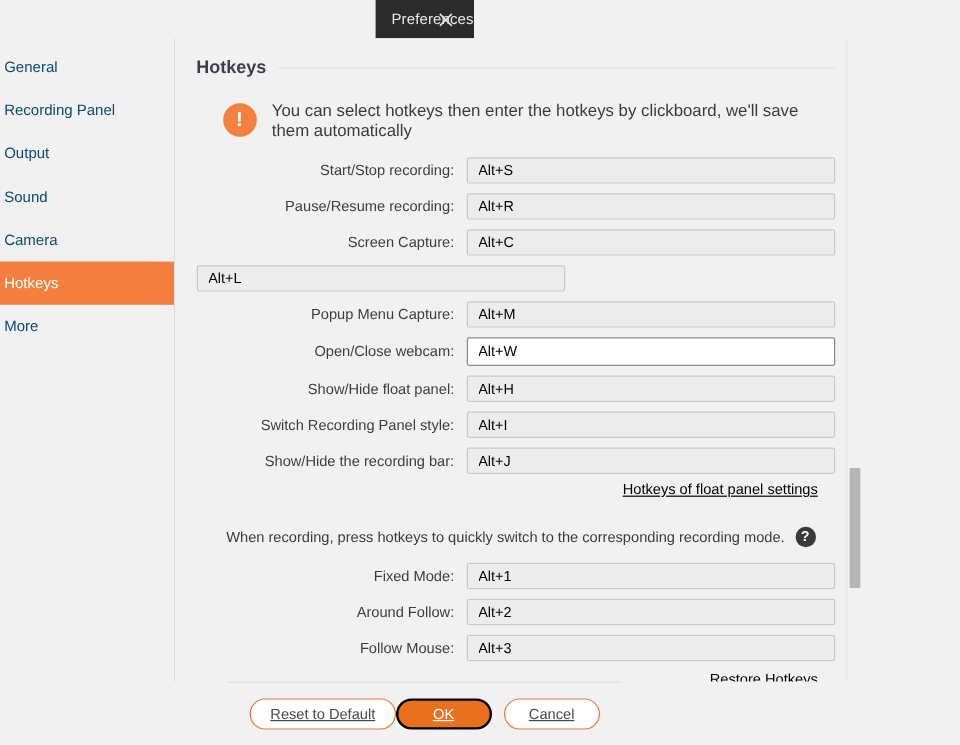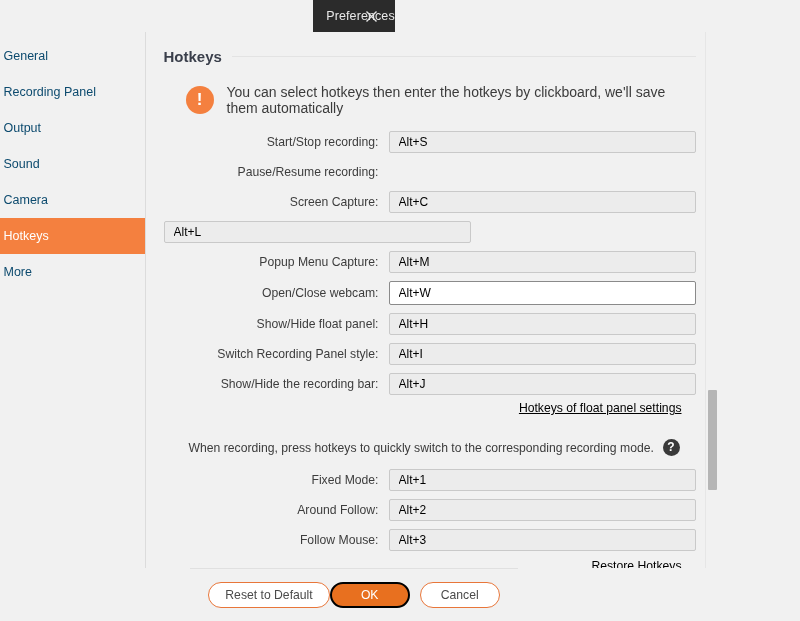--- a/index.html
+++ b/index.html
@@ -256,20 +256,21 @@
   }
   .btn {
     font-family: "Liberation Sans", sans-serif;
     font-size: 12.2px;
     border-radius: 14px;
     cursor: pointer;
     display: inline-flex;
     align-items: center;
     justify-content: center;
     user-select: none;
+    text-decoration: underline;
   }
   .btn-outline {
     height: 26px;
     padding: 0 16px;
     background: #ffffff;
     border: 1px solid #e8763a;
     color: #4a4a4a;
   }
   .btn-primary {
     height: 26px;
@@ -341,20 +342,21 @@
 
         <div class="rows">
 
           <div class="row">
             <div class="row-label">Start/Stop recording:</div>
             <input class="row-field" type="text" readonly="" value="Alt+S" style="">
           </div>
 
           <div class="row">
             <div class="row-label">Pause/Resume recording:</div>
+            <input class="row-field" type="text" readonly="" value="Alt+R" style="">
           </div>
 
           <div class="row">
             <div class="row-label">Screen Capture:</div>
             <input class="row-field" type="text" readonly="" value="Alt+C" style="">
           </div>
 
           <div class="row">
             <input class="row-field" type="text" readonly="" value="Alt+L" style="">
           </div>

